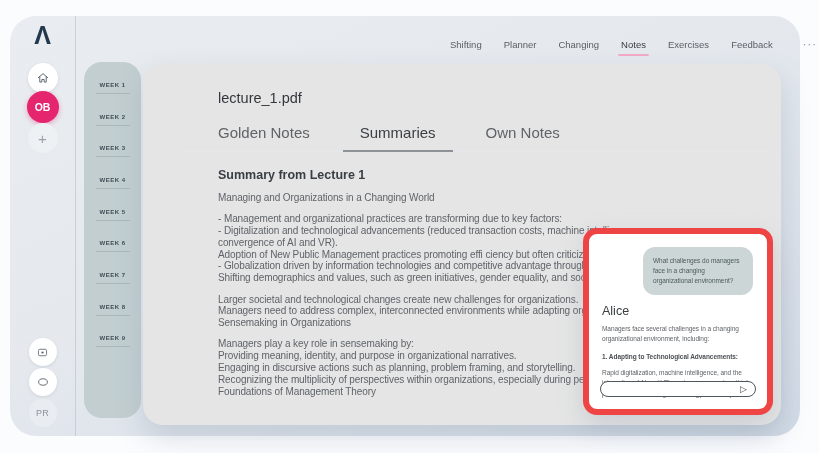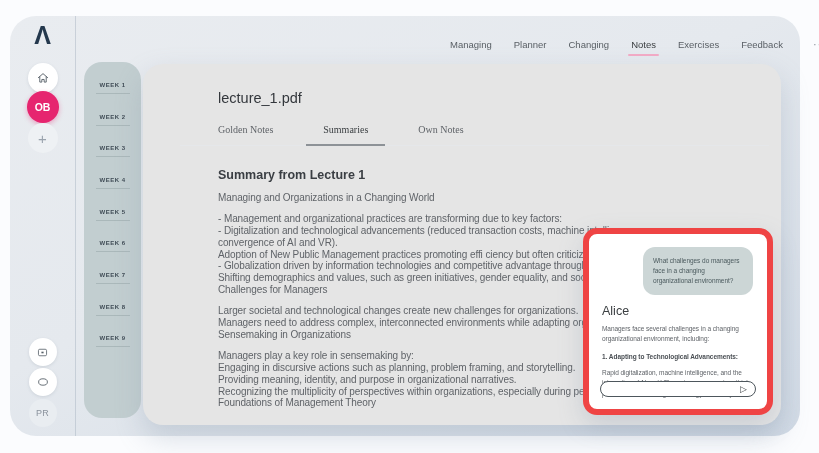--- a/index.html
+++ b/index.html
@@ -49,21 +49,21 @@
   .week-item{height:31.7px;display:flex;flex-direction:column;align-items:center;justify-content:center;gap:5px;cursor:pointer;}
   .week-label{font-size:6px;font-weight:600;letter-spacing:.5px;color:#3f4b55;}
   .week-line{width:34px;border-bottom:1px solid #aab8ba;}
 
   
   .card{position:absolute;left:143px;top:64px;width:638px;height:361px;background:#e5e5e5;border-radius:20px;
     box-shadow:0 12px 28px rgba(130,145,165,.30);overflow:hidden;z-index:3;}
   .doc-title{position:absolute;left:75px;top:26px;font-size:14.5px;color:#33373c;}
   .tabs-row{position:absolute;left:37px;right:12px;top:60px;display:flex;gap:50px;border-bottom:1px solid #e5e7ea;
     padding-left:38px;}
-  .tab{position:relative;font-size:10px;color:#5f6368;padding-bottom:10px;cursor:pointer;white-space:nowrap;font-family:Liberation Serif, serif;}
+  .tab{position:relative;font-size:15px;color:#5f6368;padding-bottom:10px;cursor:pointer;white-space:nowrap;}
   .tab.active{color:#3c4043;}
   .tab.active::after{content:"";position:absolute;left:-17px;right:-17px;bottom:-1px;height:2px;background:#8d9297;}
 
   .summary{position:absolute;left:75px;top:104px;right:0;}
   .summary-heading{font-size:12.5px;font-weight:700;color:#3a3e43;margin-bottom:10px;}
   .sum-line{height:11.8px;line-height:11.8px;font-size:10px;letter-spacing:-.1px;color:var(--muted);white-space:nowrap;}
   .sum-line.blank{height:9.5px;}
 
   
   .chat-panel{position:absolute;left:583px;top:228px;width:190px;height:187px;background:#fff;border:6px solid #ef4444;
@@ -115,21 +115,21 @@
         <svg class="icon-svg" width="14" height="12" viewBox="0 0 24 20" fill="none" stroke="#565f67" stroke-width="1.5">
           <ellipse cx="12" cy="10" rx="7.5" ry="5.5"></ellipse>
         </svg>
       </span>
     </div>
 
     <div class="sb-abs circle-btn pr-avatar">PR</div>
   </div>
 
   <div class="topnav">
-    <span class="nav-item">Managing</span>
+    <span class="nav-item">Shifting</span>
     <span class="nav-item">Planner</span>
     <span class="nav-item">Changing</span>
     <span class="nav-item active">Notes</span>
     <span class="nav-item">Exercises</span>
     <span class="nav-item">Feedback</span>
     <span class="more-btn">···</span>
   </div>
 
   <div class="weekcol">
 
@@ -183,29 +183,28 @@
       <div>
 
       <div class="sum-line">Managing and Organizations in a Changing World</div>
           <div class="sum-line blank"></div>
           <div class="sum-line">- Management and organizational practices are transforming due to key factors:</div>
           <div class="sum-line">- Digitalization and technological advancements (reduced transaction costs, machine intelligence,</div>
           <div class="sum-line">convergence of AI and VR).</div>
           <div class="sum-line">Adoption of New Public Management practices promoting effi ciency but often criticized for reducing</div>
           <div class="sum-line">- Globalization driven by information technologies and competitive advantage through innovation.</div>
           <div class="sum-line">Shifting demographics and values, such as green initiatives, gender equality, and social entrepreneurship.</div>
-          <div class="sum-line">Challenges for Managers</div>
           <div class="sum-line blank"></div>
           <div class="sum-line">Larger societal and technological changes create new challenges for organizations.</div>
           <div class="sum-line">Managers need to address complex, interconnected environments while adapting organizational</div>
           <div class="sum-line">Sensemaking in Organizations</div>
           <div class="sum-line blank"></div>
           <div class="sum-line">Managers play a key role in sensemaking by:</div>
+          <div class="sum-line">Providing meaning, identity, and purpose in organizational narratives.</div>
           <div class="sum-line">Engaging in discursive actions such as planning, problem framing, and storytelling.</div>
-          <div class="sum-line">Providing meaning, identity, and purpose in organizational narratives.</div>
           <div class="sum-line">Recognizing the multiplicity of perspectives within organizations, especially during periods of change.</div>
           <div class="sum-line">Foundations of Management Theory</div>
         </div>
     </div>
   </div>
 
   <div class="chat-panel">
     <div class="user-bubble">What challenges do managers face in a changing organizational environment?</div>
     <div class="chat-body">
       <div class="assistant-name">Alice</div>

